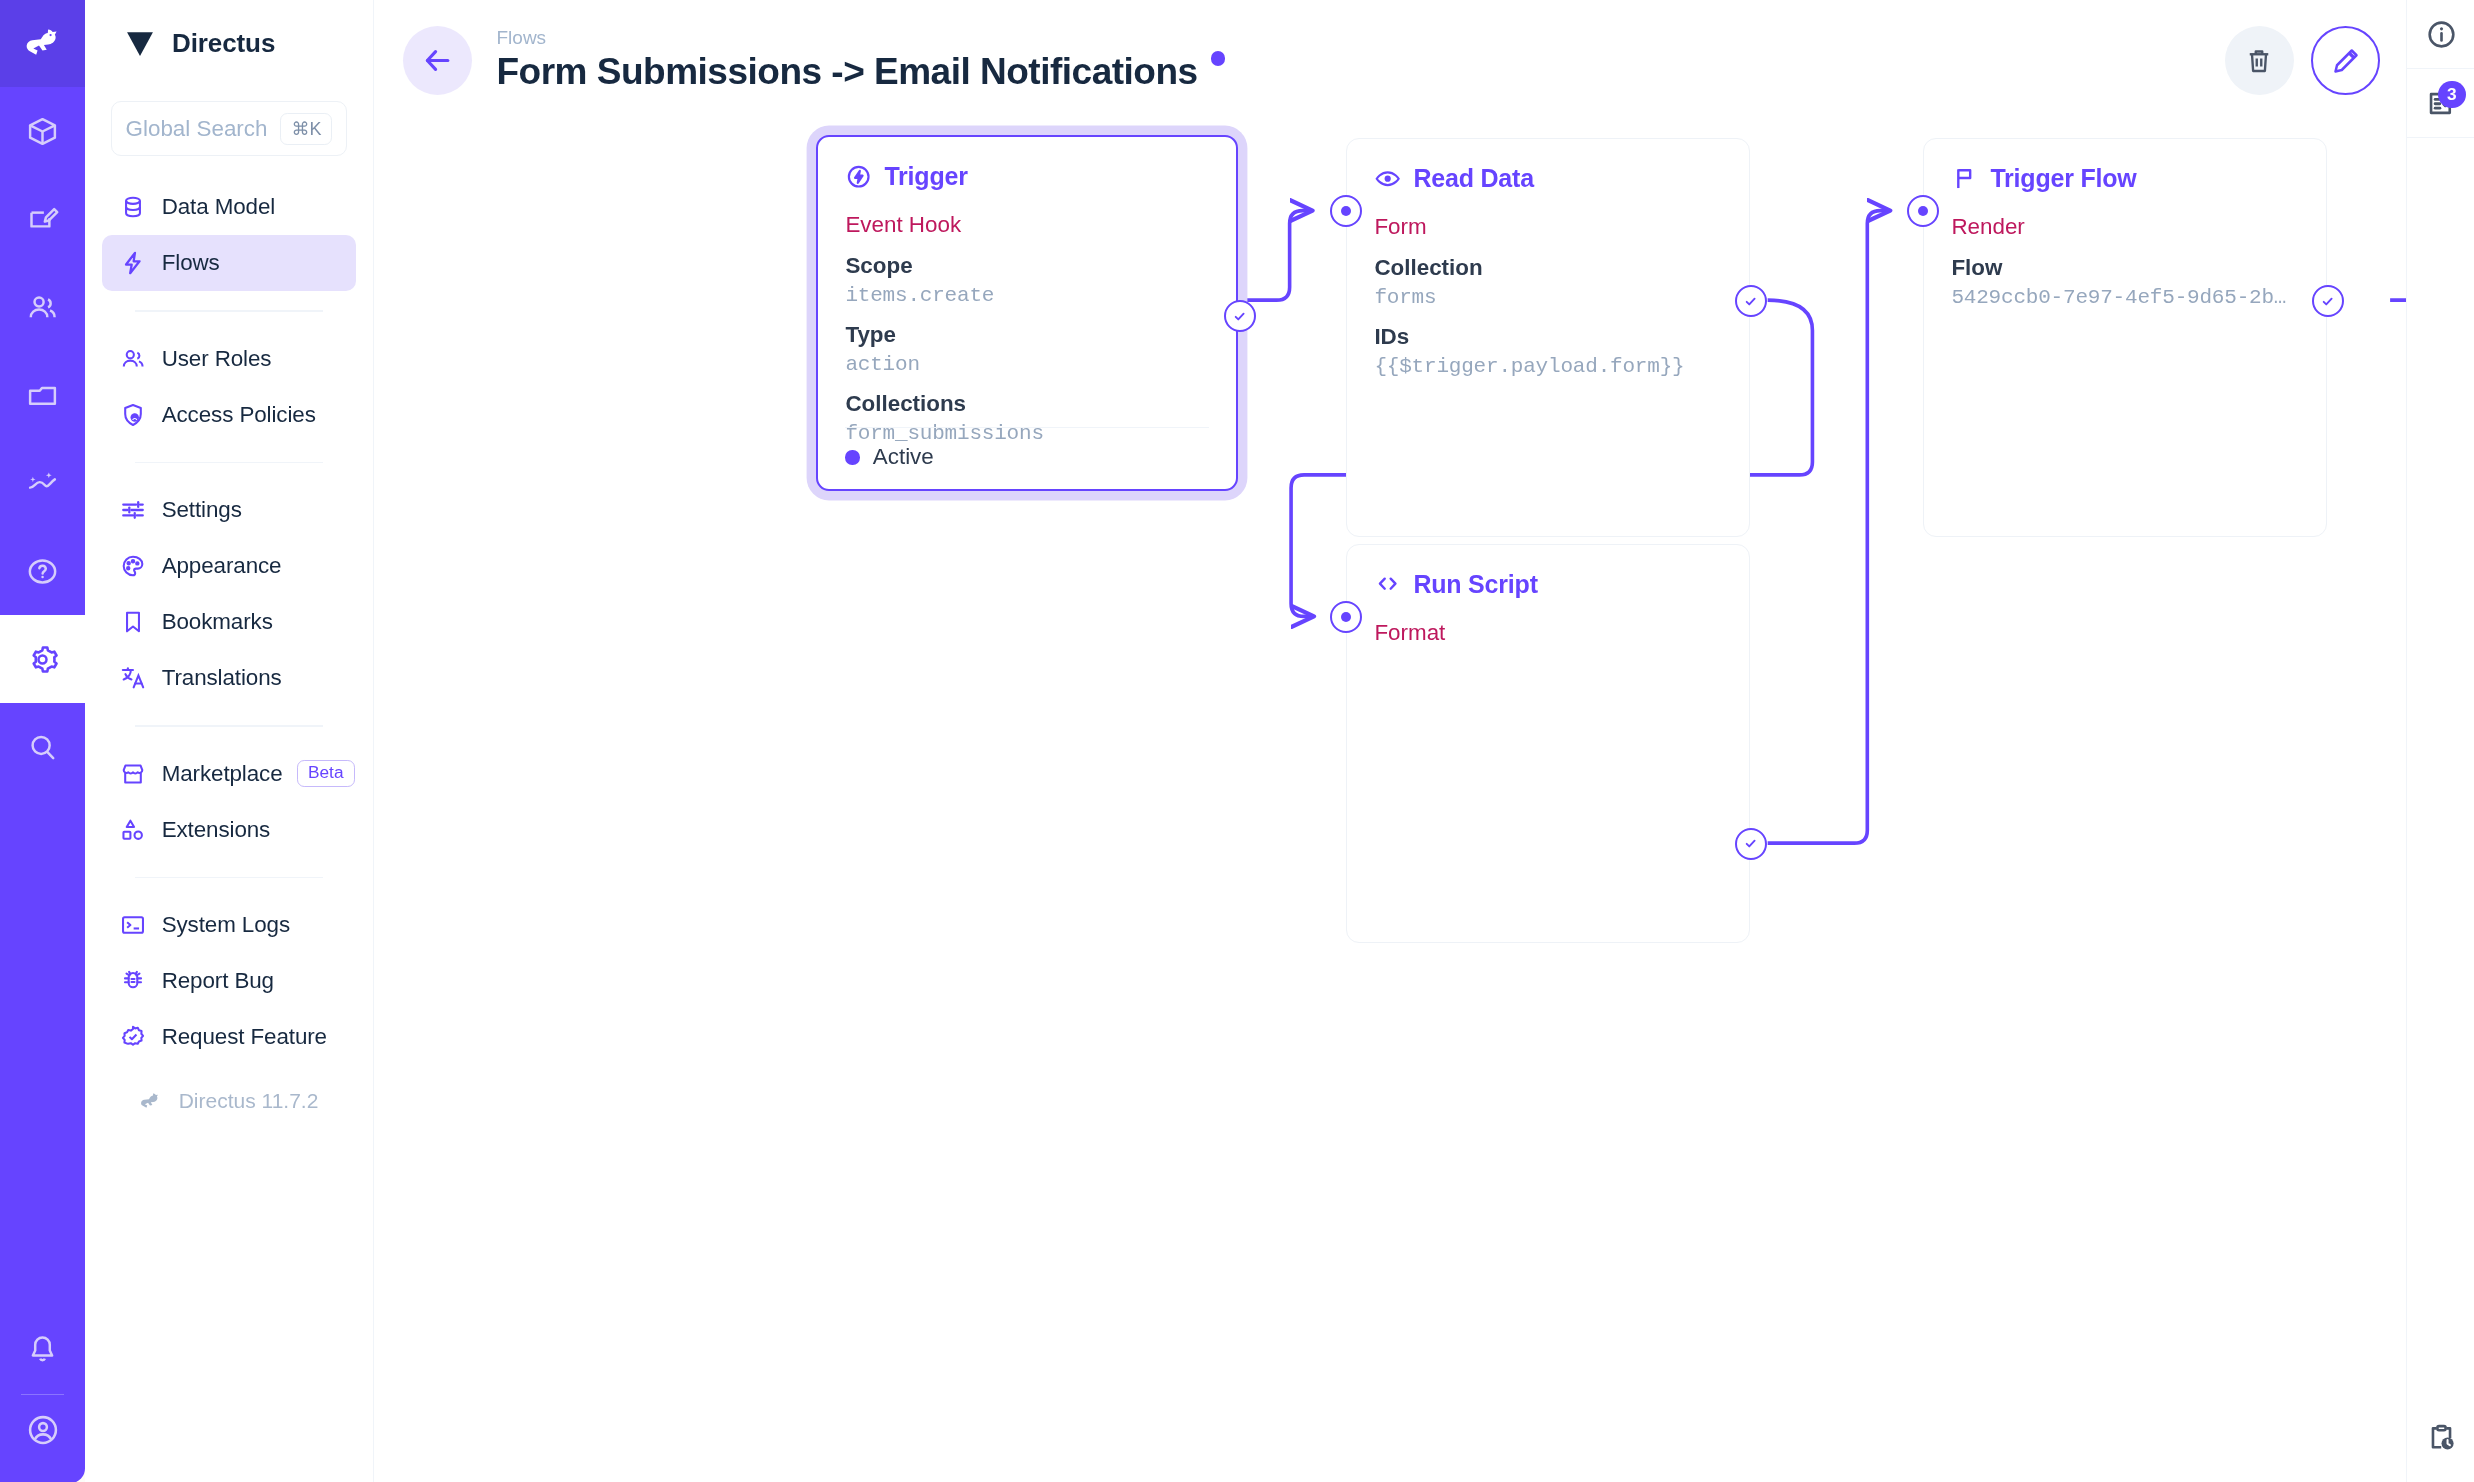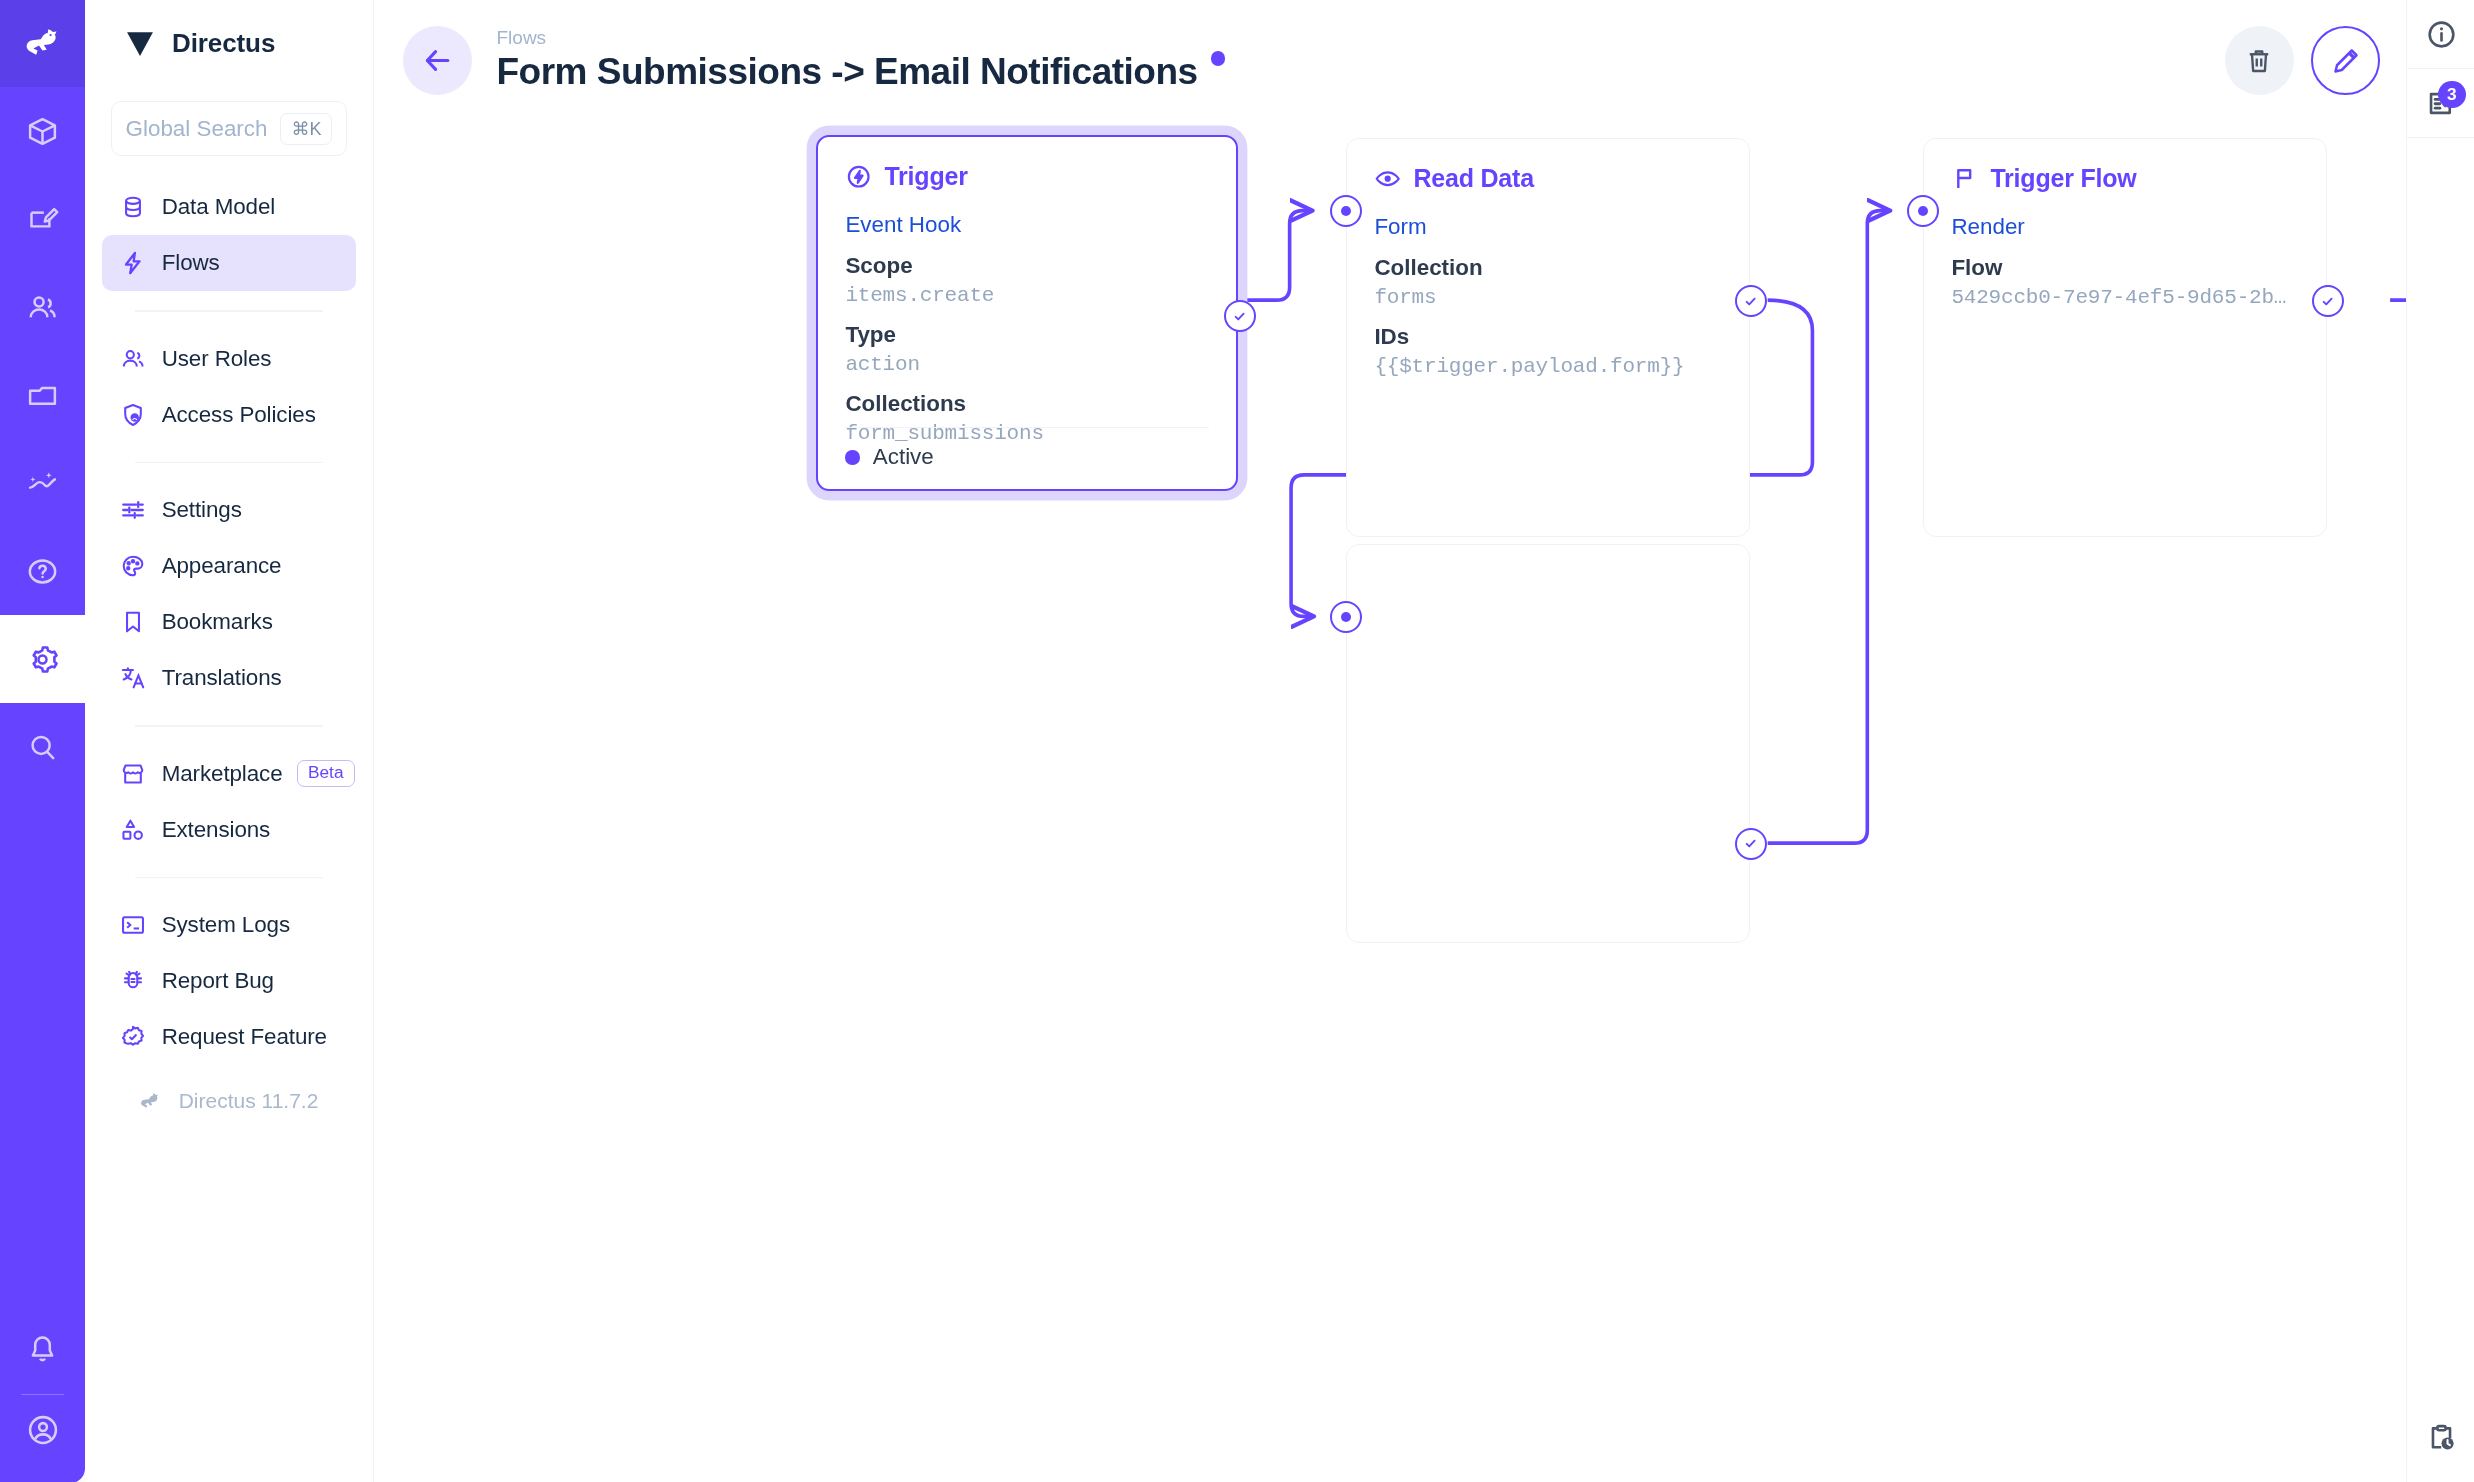--- a/index.html
+++ b/index.html
@@ -176,21 +176,21 @@
   }
   .node-inner { padding: 24.5px 27.4px 0 27.4px; }
   .node-title {
     display: flex; align-items: center; gap: 11.6px;
     color: #6644ff; font-size: 25px; font-weight: 700;
     letter-spacing: -0.2px;
     margin-bottom: 19px;
   }
   .node-title .tico { display: flex; align-items: center; }
   .node-op {
-    font-size: 22.4px; color: #1d4ed8; line-height: 1.35;
+    font-size: 22.4px; color: #be185d; line-height: 1.35;
     margin-bottom: 10px;
   }
   .kv { margin-bottom: 7.2px; }
   .kv-k { font-size: 22.4px; font-weight: 700; color: #2e3b4e; line-height: 1.4; }
   .kv-v {
     font-family: "Liberation Mono", monospace;
     font-size: 21px; color: #96a7bd; line-height: 1.45;
     letter-spacing: -0.2px;
     white-space: nowrap;
   }
@@ -646,20 +646,32 @@
         <div class="handle in-dot" style="left:-17.3px; top:56px;"></div>
 
         <div class="handle" style="left:388px; top:146px;">
           <svg width="17.3" height="17.3" viewBox="0 0 24 24" fill="none" stroke="#6644ff" stroke-width="2.6" stroke-linecap="round" stroke-linejoin="round">
             <path d="m6.5 12.3 3.6 3.6 7.4-8"></path>
           </svg>
         </div>
       </div>
 
       <div class="node" style="left:972px; top:423px; width:404px; height:399px;">
+        <div class="node-inner">
+          <div class="node-title">
+            <span class="tico">
+              <svg width="27.4" height="27.4" viewBox="0 0 24 24" fill="none" stroke="currentColor" stroke-width="2.1" stroke-linecap="round" stroke-linejoin="round">
+                <path d="M9.4 7.6 5.2 12l4.2 4.4"></path>
+                  <path d="M14.6 7.6 18.8 12l-4.2 4.4"></path>
+              </svg>
+            </span>
+            <span>Run Script</span>
+          </div>
+          <div class="node-op">Format</div>
+        </div>
         <div class="handle in-dot" style="left:-17.3px; top:56px;"></div>
         <div class="handle" style="left:388px; top:283px;">
           <svg width="17.3" height="17.3" viewBox="0 0 24 24" fill="none" stroke="#6644ff" stroke-width="2.6" stroke-linecap="round" stroke-linejoin="round">
             <path d="m6.5 12.3 3.6 3.6 7.4-8"></path>
           </svg>
         </div>
       </div>
 
       <div class="node" style="left:1549px; top:17.3px; width:404px; height:399px;">
         <div class="node-inner">

